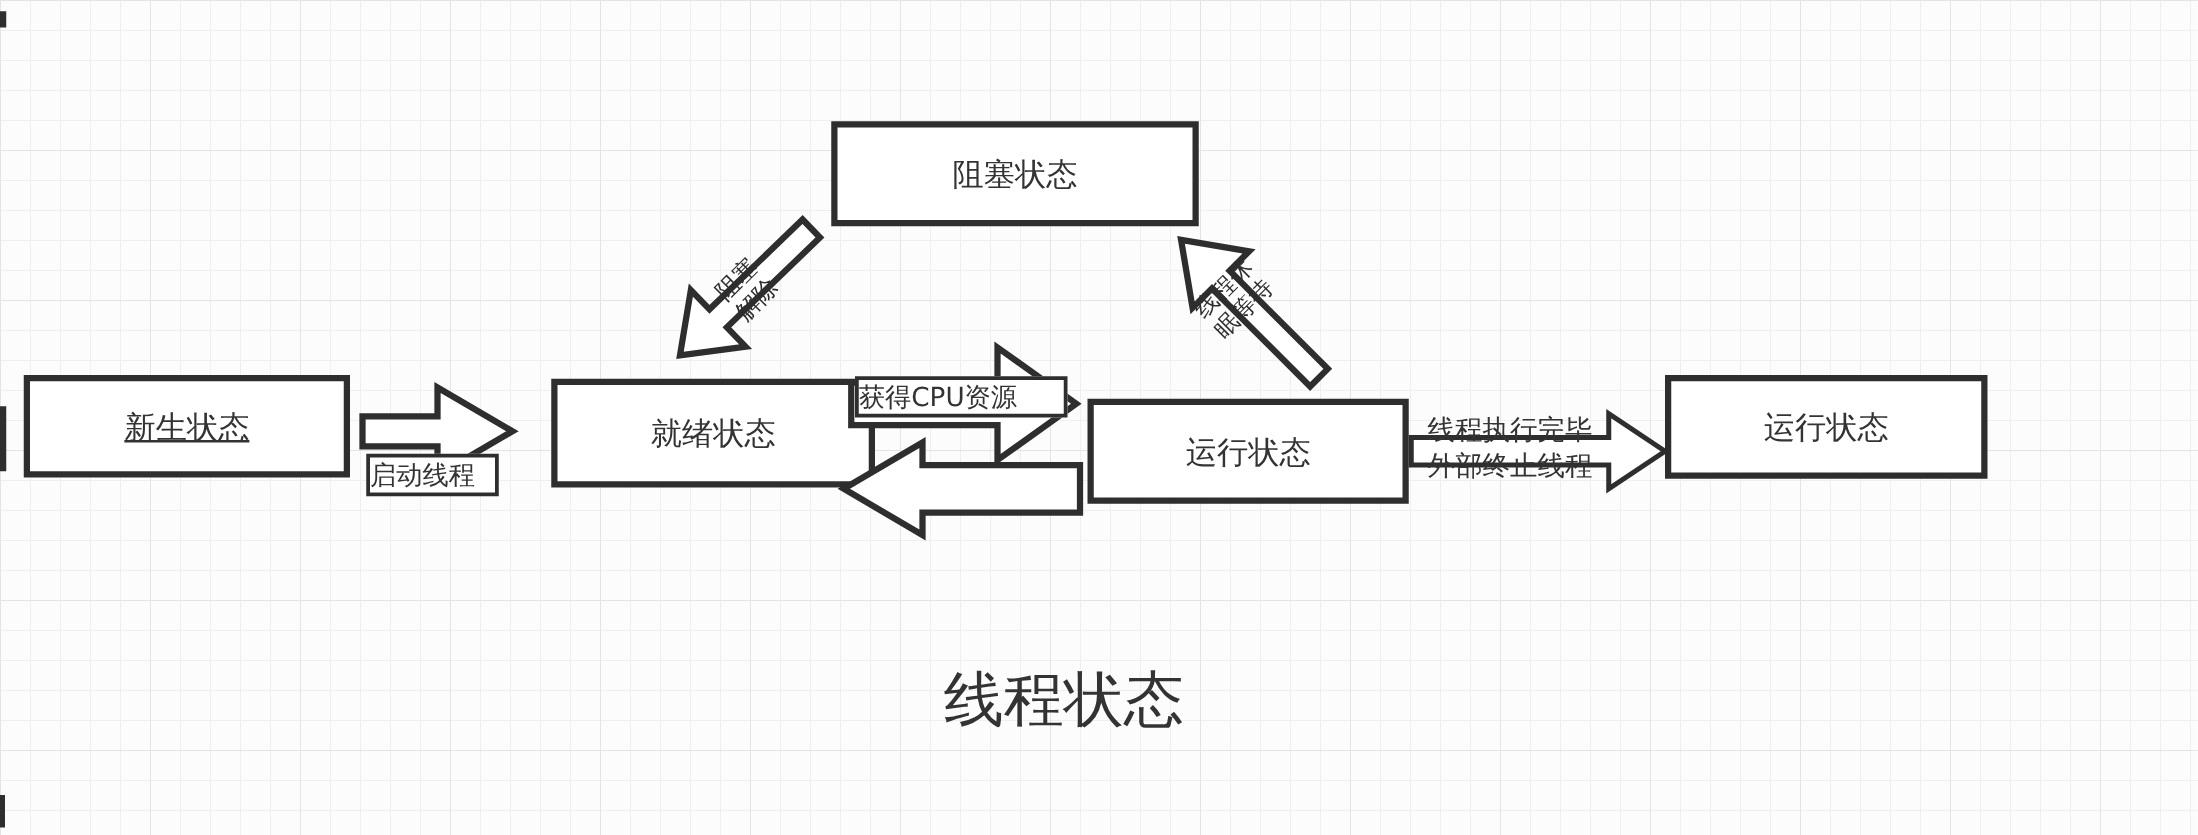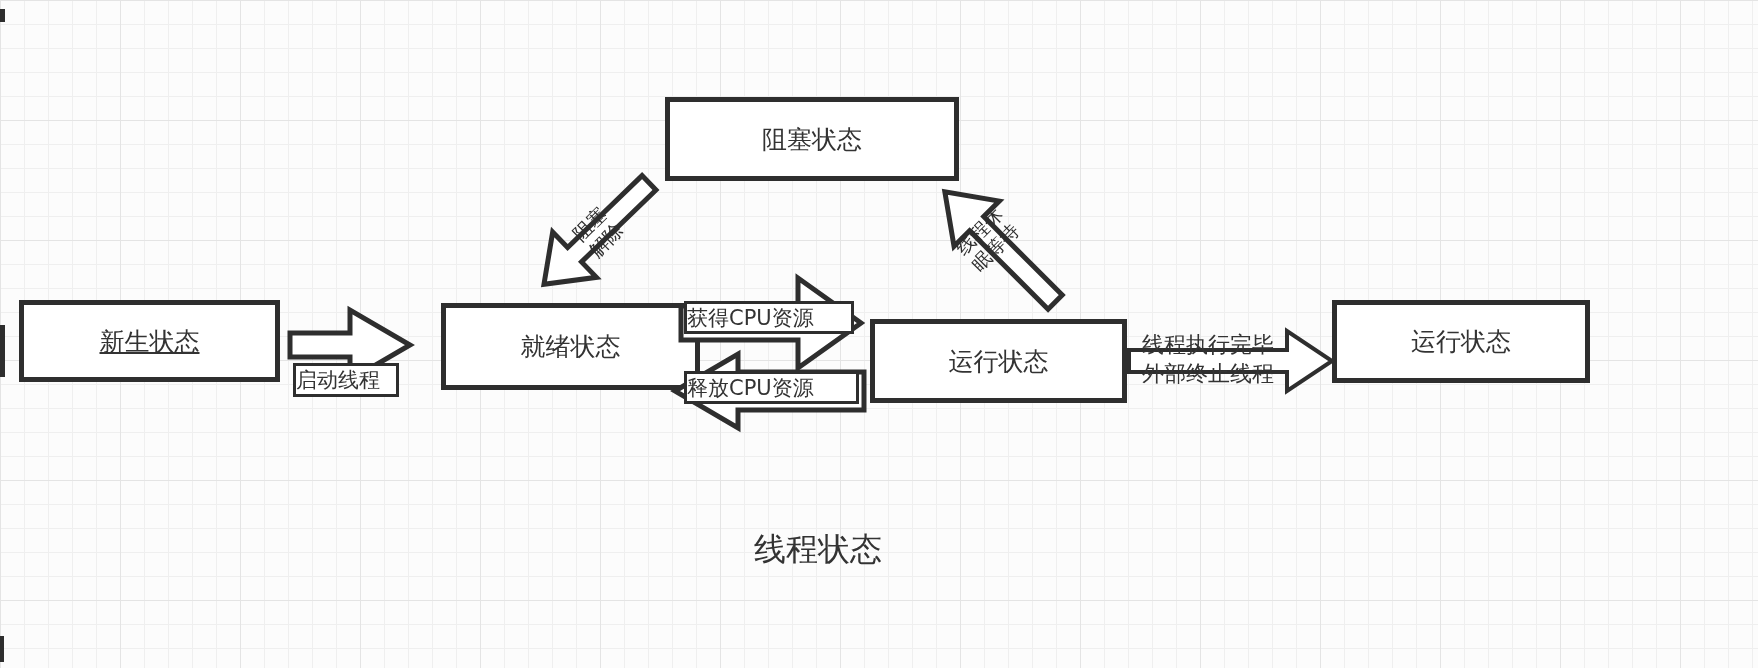--- a/index.html
+++ b/index.html
@@ -45,22 +45,22 @@
   .edge-text{
     position:absolute;
     text-align:left;
     font-size:22px;line-height:29px;color:#333;
     z-index:6;
   }
   .arrow-svg{position:absolute;z-index:4;overflow:visible;}
   .arrow-svg polygon{fill:#ffffff;stroke:#2e2e2e;stroke-width:5;stroke-linejoin:miter;}
   .arrow-svg.thin polygon{stroke-width:4;}
   .title{
-    position:absolute;left:712px;top:528px;width:212px;
-    text-align:center;font-size:32px;color:#333;
+    position:absolute;left:735px;top:528px;width:212px;
+    text-align:right;font-size:48px;color:#333;
     z-index:5;
   }
   .edge-artifact{position:absolute;background:#2e2e2e;z-index:2;}
 </style>
 </head>
 <body>
 
 <div class="canvas">
 
   <div class="edge-artifact" style="left:0;top:9px;width:5px;height:13px;"></div>
@@ -97,23 +97,20 @@
   <svg class="arrow-svg" style="left:678px;top:273px;" width="186" height="100" viewBox="0 0 186 100">
     <polygon points="3,33 120,33 120,5 183,50 120,95 120,67 3,67"></polygon>
   </svg>
   <div class="edge-label-box" style="left:684px;top:301px;width:170px;height:33px;">
     <span>获得CPU资源</span>
   </div>
 
   <svg class="arrow-svg" style="left:672px;top:350px;" width="195" height="82" viewBox="0 0 195 82">
     <polygon points="3,41 66,4 66,22 192,22 192,60 66,60 66,78"></polygon>
   </svg>
-  <div class="edge-label-box" style="left:684px;top:371px;width:175px;height:33px;">
-    <span>释放CPU资源</span>
-  </div>
 
   <svg class="arrow-svg" style="left:520px;top:160px;" width="160" height="150" viewBox="0 0 160 150">
     <polygon points="3.5,63.5 107,63.5 107,42 149.5,73.5 107,105 107,83.5 3.5,83.5" transform="rotate(136 76.5 73.5)"></polygon>
   </svg>
   <div class="rot-label" style="left:556px;top:209px;width:84px;height:46px;">
     <span style="display:block">阻塞</span>
     <span style="display:block">解除</span>
   </div>
 
   <svg class="arrow-svg" style="left:920px;top:165px;" width="165" height="165" viewBox="0 0 165 165">

